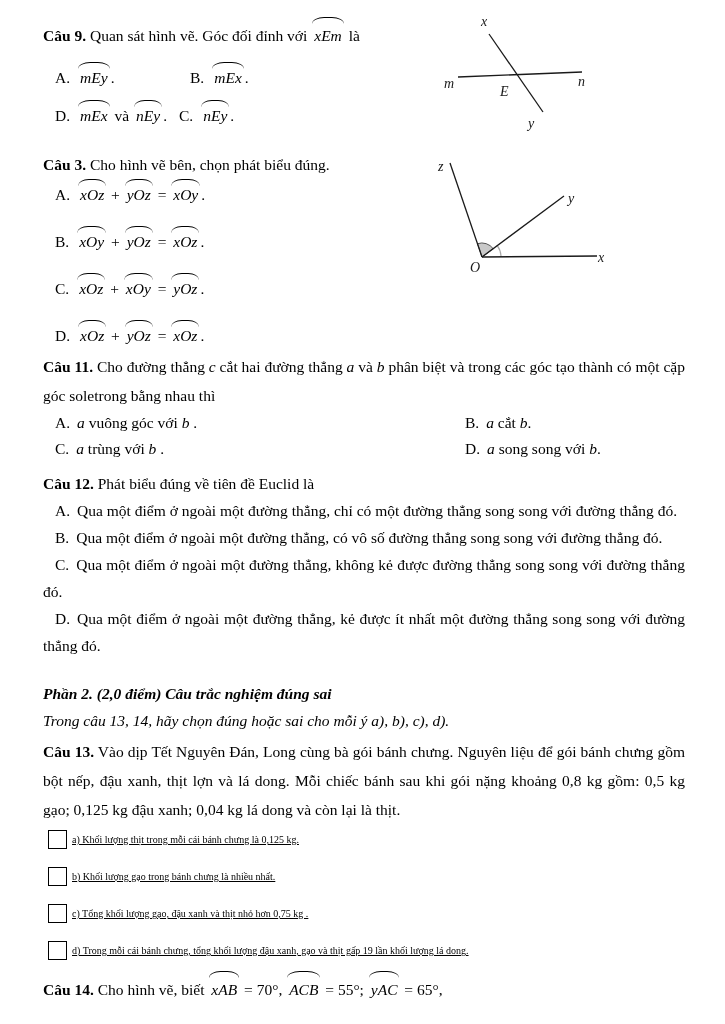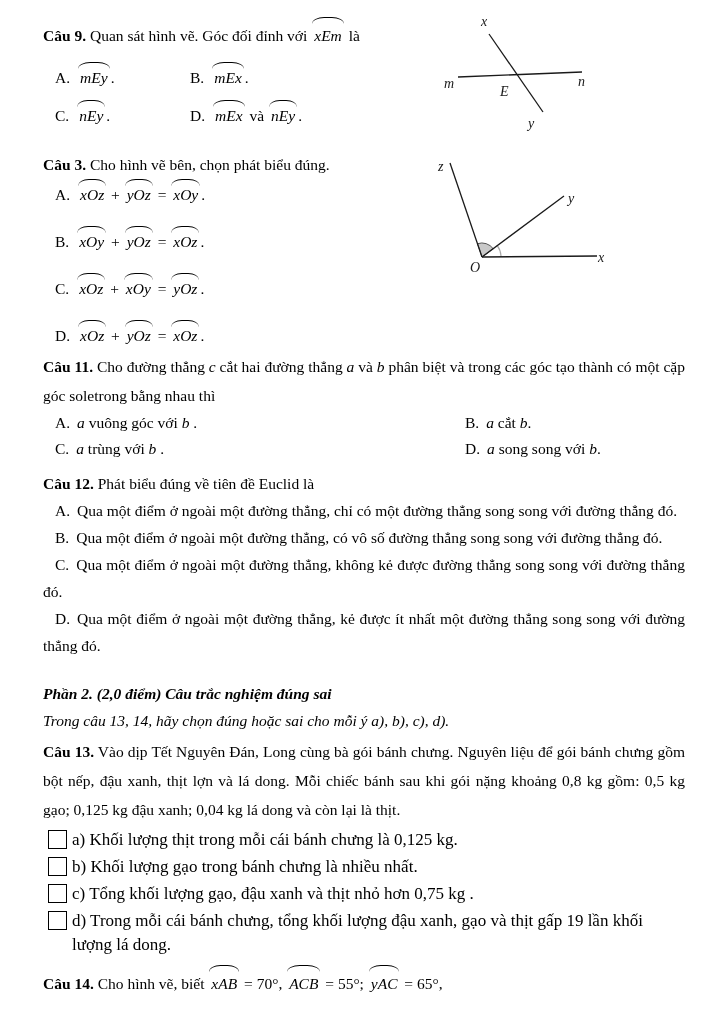--- a/index.html
+++ b/index.html
@@ -38,24 +38,24 @@
   
   #q12{margin-top:8px;}
   #q12 .qline{line-height:27px;}
   #q12 .opt{line-height:27px;text-indent:12px;text-align:justify;}
   
   #part2{margin-top:-4px;}
   #part2 .heading{font-weight:700;font-style:italic;line-height:26px;margin-top:26px;}
   #part2 .instruction{font-style:italic;line-height:27px;}
   
   #q13{margin-top:3px;}
-  .tf-row{display:flex;align-items:flex-start;margin-top:3px;line-height:24px;margin-left:5px;}
+  .tf-row{display:flex;align-items:flex-start;margin-top:13px;line-height:24px;margin-left:5px;}
   .tf-row.first{margin-top:4px;}
   .cbox{flex:0 0 auto;width:17px;height:17px;border:1.6px solid #000;margin:2px 5px 0 0;background:#fff;}
-  .tf-text{font-size:17px;}
+  .tf-text{font-size:10px;text-decoration:underline;}
   
   #q14{margin-top:9px;line-height:26px;}
   
   .fig{position:absolute;}
   #fig-q9{left:436px;top:10px;}
   #fig-q10{left:436px;top:153px;}
   .fig line{stroke:#1a1a1a;stroke-width:1.3;}
   .fig text{font-family:"Liberation Serif","DejaVu Serif",serif;font-style:italic;
     font-size:14px;fill:#1a1a1a;}
 </style>
@@ -64,22 +64,22 @@
 
 <div class="page">
 
   <section id="q9">
     <p class="qline"><b class="qlabel">Câu 9.</b><span><span class="mtxt"> Quan sát hình vẽ. Góc đối đỉnh với </span><span class="hat">xEm</span><span class="mtxt"> là</span></span></p>
     <div class="optrow row1">
       <div class="opt c1"><span class="okey">A.</span><span><span class="hat">mEy</span><span class="mtxt">.</span></span></div>
       <div class="opt"><span class="okey">B.</span><span><span class="hat">mEx</span><span class="mtxt">.</span></span></div>
     </div>
     <div class="optrow row2">
+      <div class="opt"><span class="okey">D.</span><span><span class="hat">mEx</span><span class="mtxt"> và </span><span class="hat">nEy</span><span class="mtxt">.</span></span></div>
       <div class="opt c1"><span class="okey">C.</span><span><span class="hat">nEy</span><span class="mtxt">.</span></span></div>
-      <div class="opt"><span class="okey">D.</span><span><span class="hat">mEx</span><span class="mtxt"> và </span><span class="hat">nEy</span><span class="mtxt">.</span></span></div>
     </div>
   </section>
 
   <section id="q10">
     <p class="qline"><b class="qlabel">Câu 3.</b><span><span class="mtxt"> Cho hình vẽ bên, chọn phát biểu đúng.</span></span></p>
     <div class="opt first"><span class="okey">A.</span><span><span class="hat">xOz</span><span class="mtxt"> + </span><span class="hat">yOz</span><span class="mtxt"> = </span><span class="hat">xOy</span><span class="mtxt">.</span></span></div>
     <div class="opt"><span class="okey">B.</span><span><span class="hat">xOy</span><span class="mtxt"> + </span><span class="hat">yOz</span><span class="mtxt"> = </span><span class="hat">xOz</span><span class="mtxt">.</span></span></div>
     <div class="opt"><span class="okey">C.</span><span><span class="hat">xOz</span><span class="mtxt"> + </span><span class="hat">xOy</span><span class="mtxt"> = </span><span class="hat">yOz</span><span class="mtxt">.</span></span></div>
     <div class="opt"><span class="okey">D.</span><span><span class="hat">xOz</span><span class="mtxt"> + </span><span class="hat">yOz</span><span class="mtxt"> = </span><span class="hat">xOz</span><span class="mtxt">.</span></span></div>
   </section>

